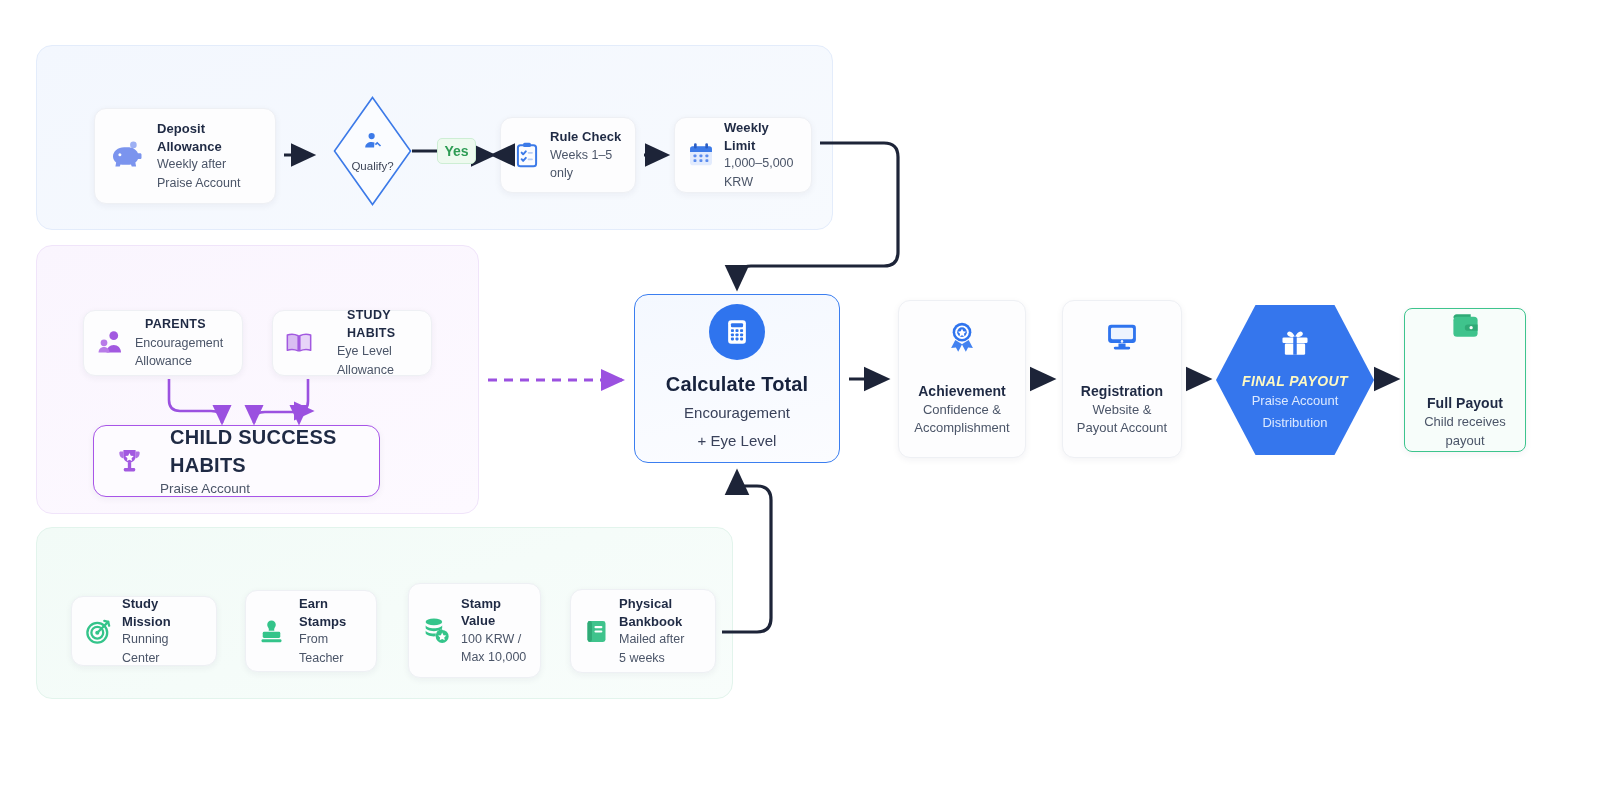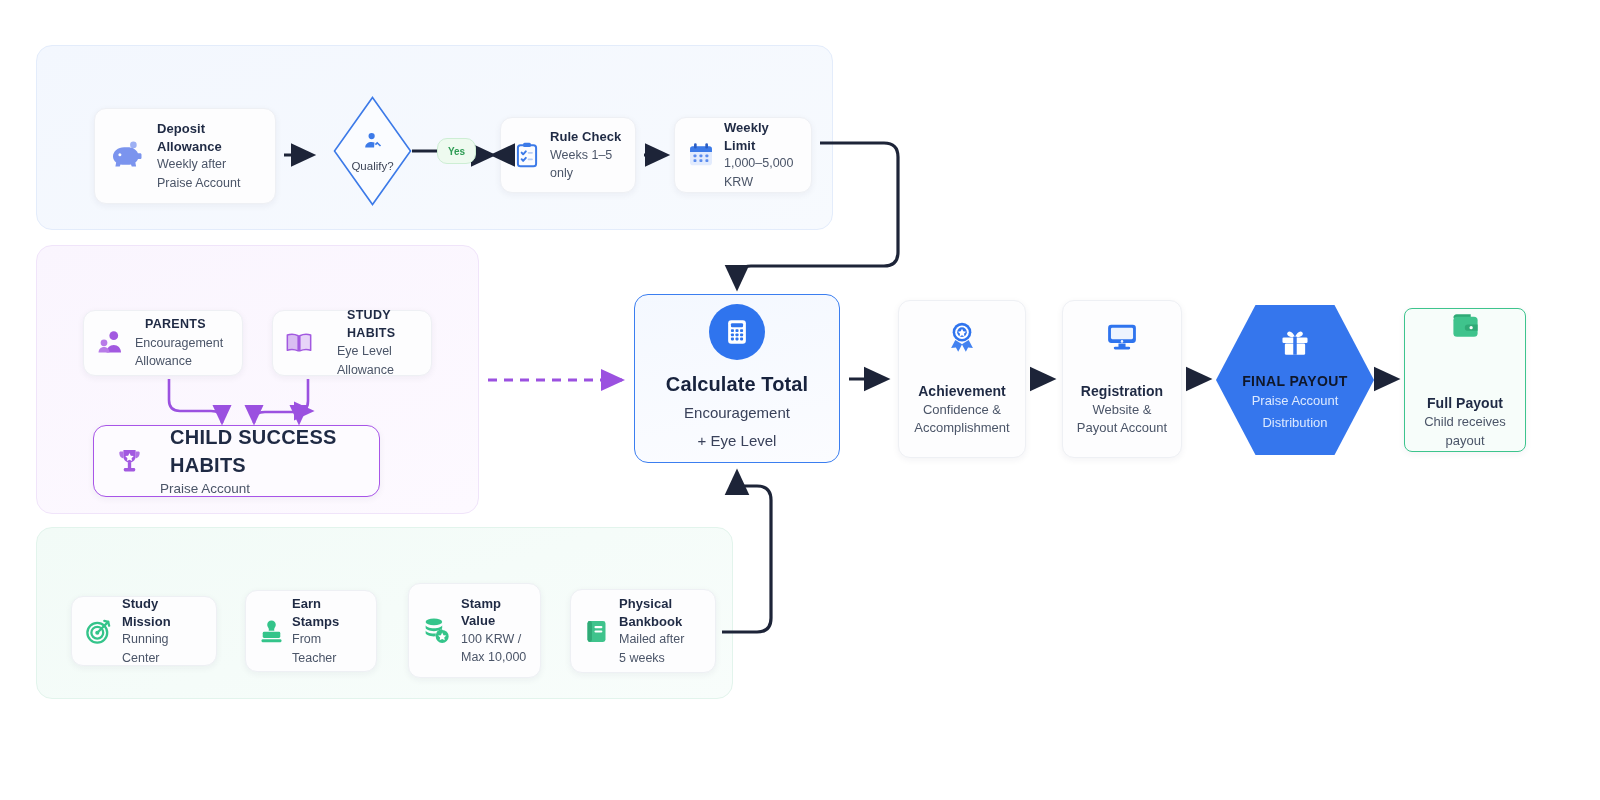--- a/index.html
+++ b/index.html
@@ -89,44 +89,44 @@
   }
   #node-qualify .inner {
     position:absolute; left:0; top:0; width:100%; height:100%;
     display:flex; flex-direction:column; align-items:center; justify-content:center; gap:4px;
   }
   #node-qualify .q-label { font-size: 11.5px; color:#3c4456; }
 
   
   #pill-yes {
     position:absolute; left:437px; top:138px; width:39px; height:26px;
-    background:#eefaef; border:1px solid #cdeed4; border-radius:10px;
+    background:#eefaef; border:1px solid #cdeed4; border-radius:5px;
     display:flex; align-items:center; justify-content:center;
-    font-size:10px; font-weight:700; color:#2e9c54; z-index:6;
+    font-size:14px; font-weight:700; color:#2e9c54; z-index:6;
   }
 
   
   #card-parents-h { left: 83px; top: 310px; width: 160px; height: 66px; padding: 0 10px; gap: 7px; }
   #card-parents-h .ic { width: 34px; }
   #card-study-h { left: 272px; top: 310px; width: 160px; height: 66px; padding: 0 10px; gap: 22px; }
   #card-study-h .ic { width: 32px; }
   .cap-title { font-size: 12.5px; font-weight: 700; color:#1f2a44; letter-spacing:.3px; line-height:1.4;margin-left:10px; }
 
   #card-child {
     left: 93px; top: 425px; width: 287px; height: 72px; padding: 0 18px; gap: 14px;
     background:#fdfbff; border: 1.6px solid #a855e8; border-radius: 13px;
   }
   #card-child .ic { width: 34px; }
   #card-child .cap-title { font-size: 20px; letter-spacing:.25px; }
   #card-child .t-sub { font-size: 13.5px; }
 
   
   #card-mission { left: 71px; top: 596px; width: 146px; height: 70px; padding: 0 10px; gap: 8px; }
   #card-mission .ic { width: 32px; }
-  #card-stamps { left: 245px; top: 590px; width: 132px; height: 82px; padding: 0 10px; gap: 6px; }
+  #card-stamps { left: 245px; top: 590px; width: 132px; height: 82px; padding: 0 10px; gap: 13px; }
   #card-stamps .ic { width: 30px; }
   #card-value { left: 408px; top: 583px; width: 133px; height: 95px; padding: 0 10px; gap: 8px; }
   #card-value .ic { width: 34px; }
   #card-bankbook { left: 570px; top: 589px; width: 146px; height: 84px; padding: 0 10px; gap: 8px; }
   #card-bankbook .ic { width: 30px; }
 
   
   #node-calc {
     position:absolute; left: 634px; top: 294px; width: 206px; height: 169px;
     background: linear-gradient(170deg,#f4f8ff 0%, #fbfcff 100%);
@@ -160,21 +160,21 @@
   
   #node-final {
     position:absolute; left: 1216px; top: 305px; width: 158px; height: 150px; z-index:4;
   }
   #node-final .hex {
     position:absolute; inset:0; background:#3576ed;
     clip-path: polygon(25% 0%, 75% 0%, 100% 50%, 75% 100%, 25% 100%, 0% 50%);
     display:flex; flex-direction:column; align-items:center; justify-content:center;
   }
   #node-final .hx-ic svg { width: 32px; height: 32px; fill:#fff; }
-  #node-final .hx-title { font-size: 14px; font-weight: 700; color:#0f172a; letter-spacing:.4px; margin-top: 10px; }
+  #node-final .hx-title { font-size: 14px; font-weight: 700; color:#fef9c3; letter-spacing:.4px; margin-top: 10px; font-style: italic; }
   #node-final .hx-sub { font-size: 13px; color:#dce9ff; line-height:1.45; text-align:center; margin-top: 3px; }
 
   #card-full {
     left: 1404px; top: 308px; width: 122px; height: 144px;
     flex-direction: column; justify-content:space-between; padding: 0 8px;
     background:#f7fdfa; border: 1.5px solid #3dc48d; border-radius: 8px;
   }
 </style>
 </head>
 <body>

